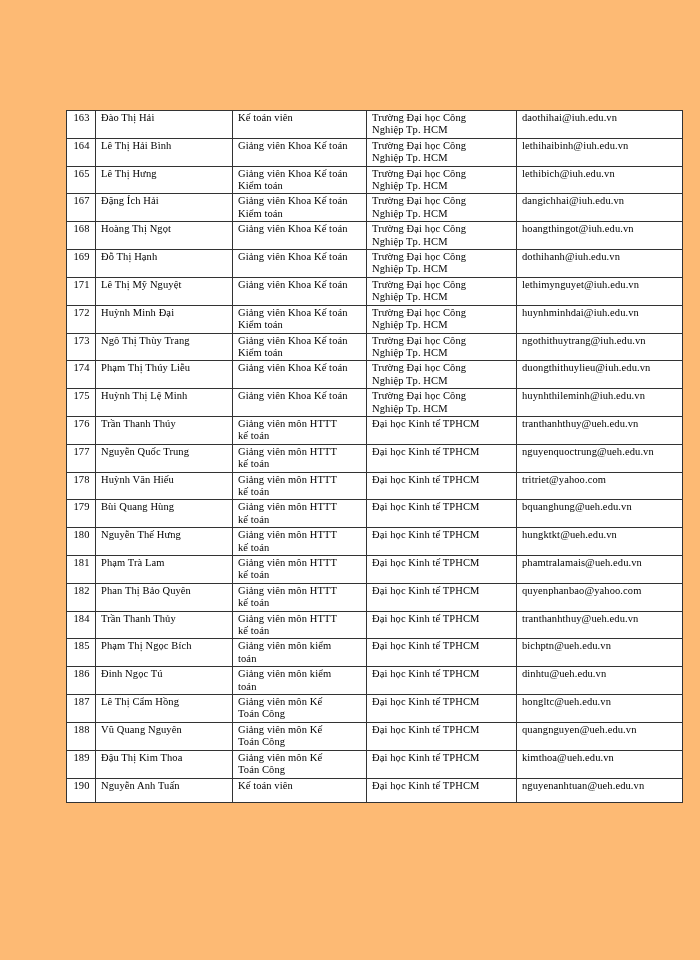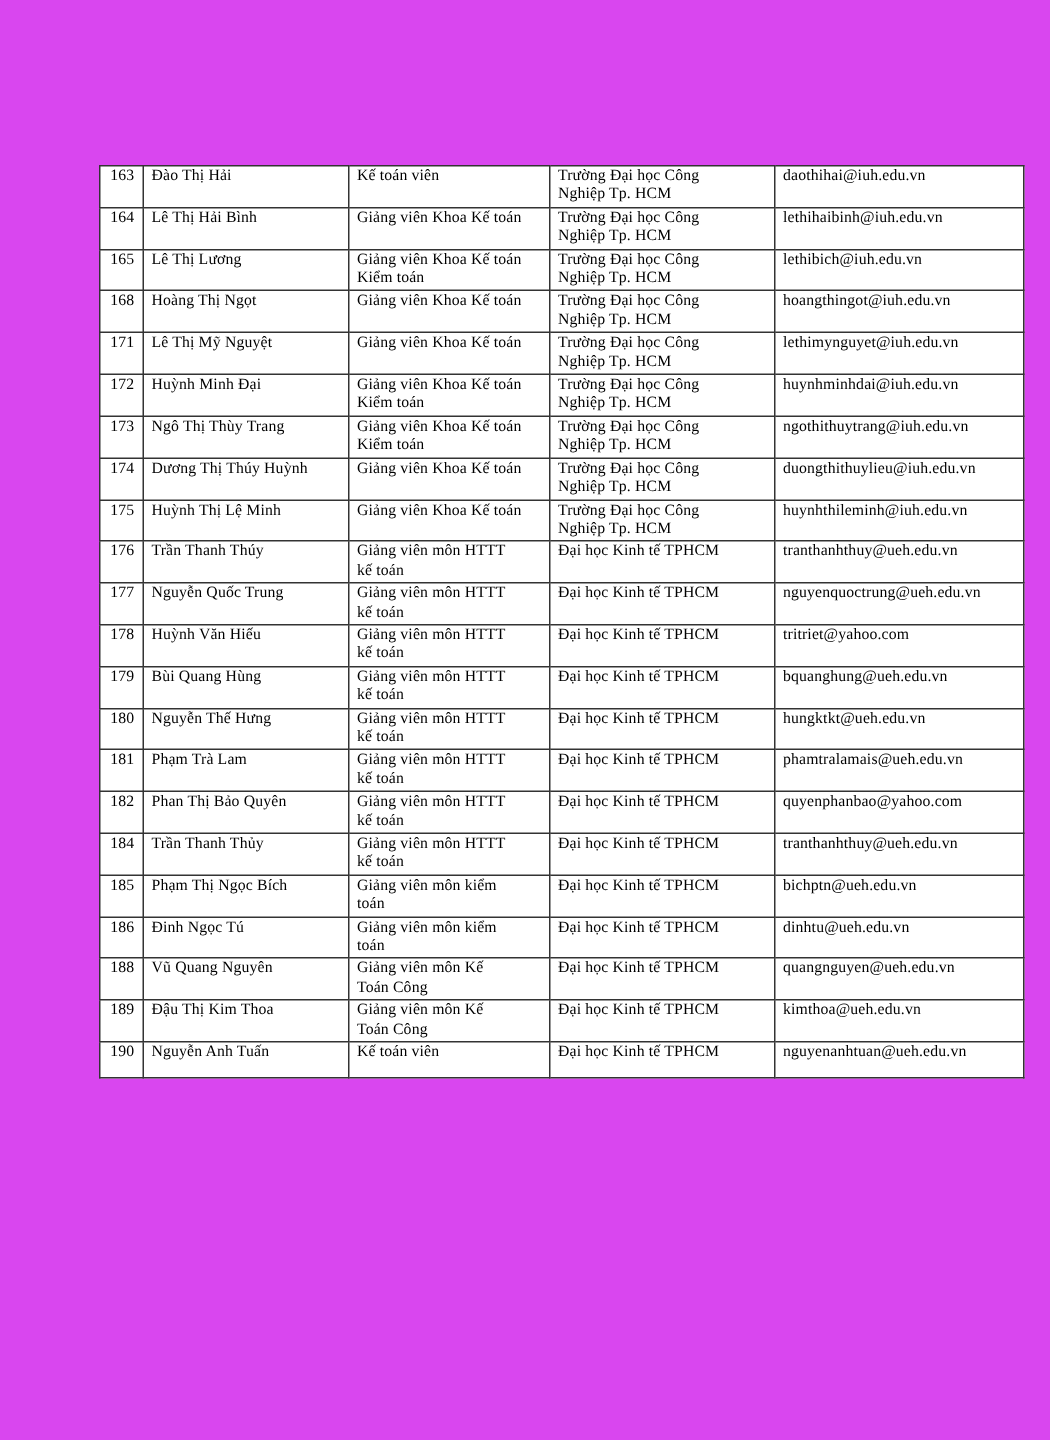--- a/index.html
+++ b/index.html
@@ -11,21 +11,21 @@
     height: 960px;
     background: #ffffff;
     font-family: "Liberation Serif", "DejaVu Serif", serif;
     color: #000000;
     overflow: hidden;
   }
   .page {
     position: relative;
     width: 700px;
     height: 960px;
-    background: #d946ef;
+    background: #fdba74;
   }
   .table-wrap {
     position: absolute;
     left: 66px;
     top: 110px;
     width: 616px;
   }
   table.roster {
     border-collapse: collapse;
     width: 616px;
@@ -95,44 +95,69 @@
               <span class="cell-line">Giảng viên Khoa Kế toán</span>
             </td>
             <td class="org">
               <span class="cell-line">Trường Đại học Công</span>
               <span class="cell-line">Nghiệp Tp. HCM</span>
             </td>
             <td class="mail">lethihaibinh@iuh.edu.vn</td>
           </tr>
           <tr>
             <td class="stt">165</td>
-            <td class="name">Lê Thị Lương</td>
+            <td class="name">Lê Thị Hưng</td>
             <td class="role">
               <span class="cell-line">Giảng viên Khoa Kế toán</span>
               <span class="cell-line">Kiểm toán</span>
             </td>
             <td class="org">
               <span class="cell-line">Trường Đại học Công</span>
               <span class="cell-line">Nghiệp Tp. HCM</span>
             </td>
             <td class="mail">lethibich@iuh.edu.vn</td>
+          </tr>
+          <tr>
+            <td class="stt">167</td>
+            <td class="name">Đặng Ích Hải</td>
+            <td class="role">
+              <span class="cell-line">Giảng viên Khoa Kế toán</span>
+              <span class="cell-line">Kiểm toán</span>
+            </td>
+            <td class="org">
+              <span class="cell-line">Trường Đại học Công</span>
+              <span class="cell-line">Nghiệp Tp. HCM</span>
+            </td>
+            <td class="mail">dangichhai@iuh.edu.vn</td>
           </tr>
           <tr>
             <td class="stt">168</td>
             <td class="name">Hoàng Thị Ngọt</td>
             <td class="role">
               <span class="cell-line">Giảng viên Khoa Kế toán</span>
             </td>
             <td class="org">
               <span class="cell-line">Trường Đại học Công</span>
               <span class="cell-line">Nghiệp Tp. HCM</span>
             </td>
             <td class="mail">hoangthingot@iuh.edu.vn</td>
           </tr>
           <tr>
+            <td class="stt">169</td>
+            <td class="name">Đỗ Thị Hạnh</td>
+            <td class="role">
+              <span class="cell-line">Giảng viên Khoa Kế toán</span>
+            </td>
+            <td class="org">
+              <span class="cell-line">Trường Đại học Công</span>
+              <span class="cell-line">Nghiệp Tp. HCM</span>
+            </td>
+            <td class="mail">dothihanh@iuh.edu.vn</td>
+          </tr>
+          <tr>
             <td class="stt">171</td>
             <td class="name">Lê Thị Mỹ Nguyệt</td>
             <td class="role">
               <span class="cell-line">Giảng viên Khoa Kế toán</span>
             </td>
             <td class="org">
               <span class="cell-line">Trường Đại học Công</span>
               <span class="cell-line">Nghiệp Tp. HCM</span>
             </td>
             <td class="mail">lethimynguyet@iuh.edu.vn</td>
@@ -158,21 +183,21 @@
               <span class="cell-line">Kiểm toán</span>
             </td>
             <td class="org">
               <span class="cell-line">Trường Đại học Công</span>
               <span class="cell-line">Nghiệp Tp. HCM</span>
             </td>
             <td class="mail">ngothithuytrang@iuh.edu.vn</td>
           </tr>
           <tr>
             <td class="stt">174</td>
-            <td class="name">Dương Thị Thúy Huỳnh</td>
+            <td class="name">Phạm Thị Thúy Liễu</td>
             <td class="role">
               <span class="cell-line">Giảng viên Khoa Kế toán</span>
             </td>
             <td class="org">
               <span class="cell-line">Trường Đại học Công</span>
               <span class="cell-line">Nghiệp Tp. HCM</span>
             </td>
             <td class="mail">duongthithuylieu@iuh.edu.vn</td>
           </tr>
           <tr>
@@ -299,20 +324,32 @@
             <td class="stt">186</td>
             <td class="name">Đinh Ngọc Tú</td>
             <td class="role">
               <span class="cell-line">Giảng viên môn kiểm</span>
               <span class="cell-line">toán</span>
             </td>
             <td class="org">
               <span class="cell-line">Đại học Kinh tế TPHCM</span>
             </td>
             <td class="mail">dinhtu@ueh.edu.vn</td>
+          </tr>
+          <tr>
+            <td class="stt">187</td>
+            <td class="name">Lê Thị Cẩm Hồng</td>
+            <td class="role">
+              <span class="cell-line">Giảng viên môn Kế</span>
+              <span class="cell-line">Toán Công</span>
+            </td>
+            <td class="org">
+              <span class="cell-line">Đại học Kinh tế TPHCM</span>
+            </td>
+            <td class="mail">hongltc@ueh.edu.vn</td>
           </tr>
           <tr>
             <td class="stt">188</td>
             <td class="name">Vũ Quang Nguyên</td>
             <td class="role">
               <span class="cell-line">Giảng viên môn Kế</span>
               <span class="cell-line">Toán Công</span>
             </td>
             <td class="org">
               <span class="cell-line">Đại học Kinh tế TPHCM</span>

